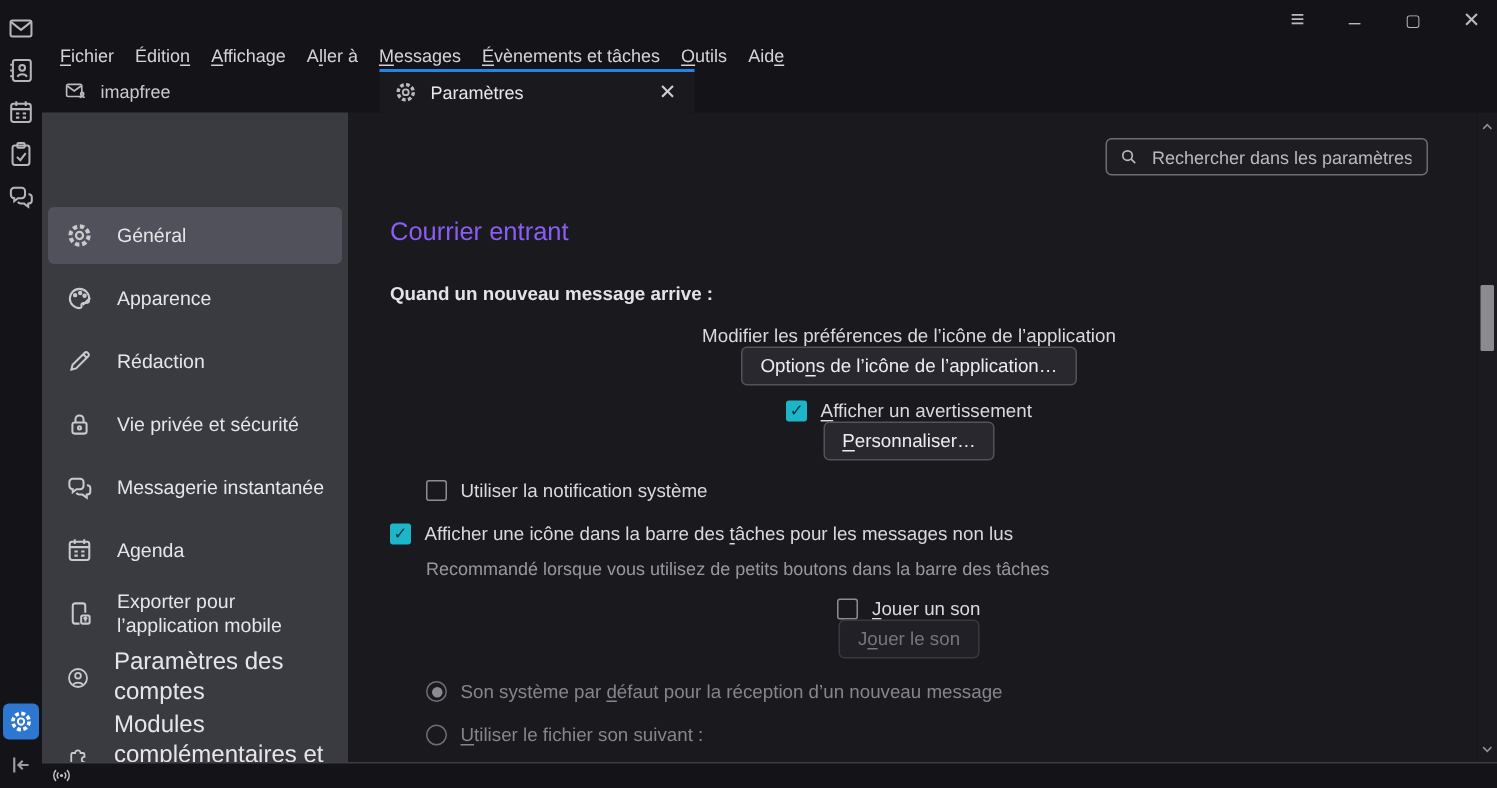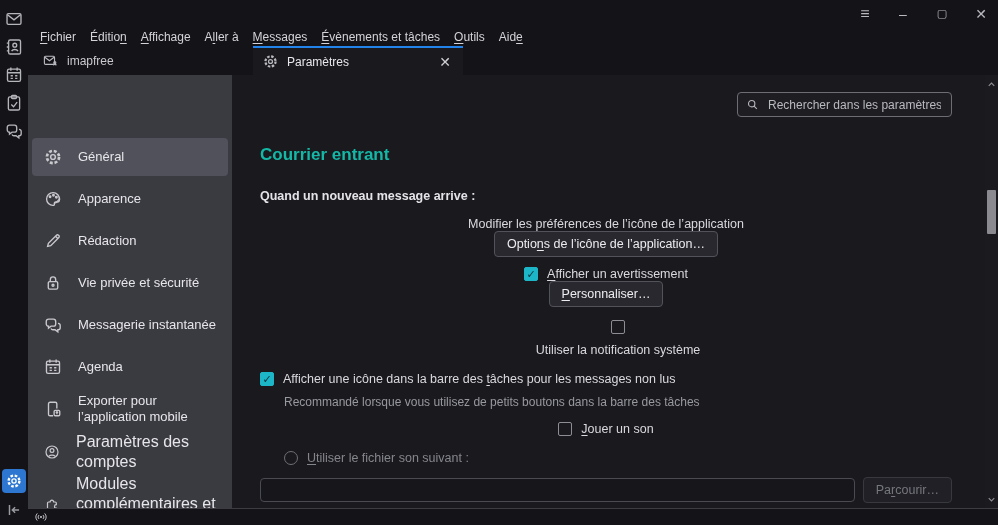--- a/index.html
+++ b/index.html
@@ -43,26 +43,26 @@
   .si-label{line-height:1.25;}
   .side-item.small{min-height:24px;font-size:16px;margin-bottom:2px;}
   .side-item.small .si-icon{width:16px;height:16px;flex:0 0 16px;}
   
   .main{position:absolute;left:232px;top:75px;right:13px;bottom:17px;background:#1a1a1e;box-sizing:border-box;padding:0 33px 0 28px;overflow:hidden;}
   .search-row{display:flex;justify-content:flex-end;padding-top:17px;}
   .search-box{width:215px;height:25px;box-sizing:border-box;border:1px solid #6d6d76;border-radius:4px;background:#1d1d22;display:flex;align-items:center;gap:7px;padding:0 8px;}
   .search-box .s-icon{width:13px;height:13px;color:#b5b5bc;flex:0 0 13px;}
   .search-box input{flex:1;background:transparent;border:0;outline:0;color:#e5e5e5;font-family:inherit;font-size:12px;min-width:0;}
   .search-box input::placeholder{color:#b9b9c0;opacity:1;}
-  .page-title{margin-top:28px;font-size:17px;font-weight:700;color:#14b8a6;}
+  .page-title{margin-top:28px;font-size:17px;font-weight:400;color:#8b5cf6;}
   .section-heading{margin-top:24px;font-weight:700;color:#e4e4e8;}
   .row{display:flex;align-items:center;justify-content:space-between;flex-direction:column;}
   .row-appicon{margin-top:14px;}
   .row-alert{margin-top:10px;}
-  .row-sys{margin-top:13px;margin-left:24px;flex-direction:column;}
+  .row-sys{margin-top:13px;margin-left:24px;}
   .row-task{margin-top:15px;}
   .hint{margin-top:9px;margin-left:24px;font-size:12px;color:#9898a0;}
   .row-play{margin-top:13px;justify-content:space-between;}
   .radio-row{margin-top:15px;margin-left:24px;display:flex;align-items:center;gap:9px;color:#85858d;}
   .row-file{margin-top:12px;display:flex;gap:8px;align-items:center;}
   .cbgroup{display:flex;align-items:center;gap:9px;}
   .k{text-decoration:underline;text-underline-offset:2px;}
   
   .cb{width:14px;height:14px;box-sizing:border-box;border:1px solid #8d8d95;border-radius:2px;background:transparent;display:flex;align-items:center;justify-content:center;cursor:pointer;flex:0 0 14px;}
   .cb[data-state="checked"]{background:#1db6c9;border-color:#1db6c9;}
@@ -312,22 +312,27 @@
     <span><span>Afficher une icône dans la barre des </span><span class="k">t</span><span>âches pour les messages non lus</span></span>
   </div>
 
   <div class="hint">Recommandé lorsque vous utilisez de petits boutons dans la barre des tâches</div>
 
   <div class="row row-play">
     <span class="cbgroup">
       <span class="cb" data-state="unchecked"></span>
       <span><span></span><span class="k">J</span><span>ouer un son</span></span>
     </span>
-  </div>
-
+    <button class="btn disabled"><span>J</span><span class="k">o</span><span>uer le son</span></button>
+  </div>
+
+  <div class="radio-row">
+    <span class="radio" data-state="selected"></span>
+    <span><span>Son système par </span><span class="k">d</span><span>éfaut pour la réception d’un nouveau message</span></span>
+  </div>
 
   <div class="radio-row">
     <span class="radio" data-state="unselected"></span>
     <span><span></span><span class="k">U</span><span>tiliser le fichier son suivant :</span></span>
   </div>
 
   <div class="row-file">
     <input type="text" class="sound-input" value="" style="">
     <button class="btn disabled"><span>Pa</span><span class="k">r</span><span>courir…</span></button>
   </div>

